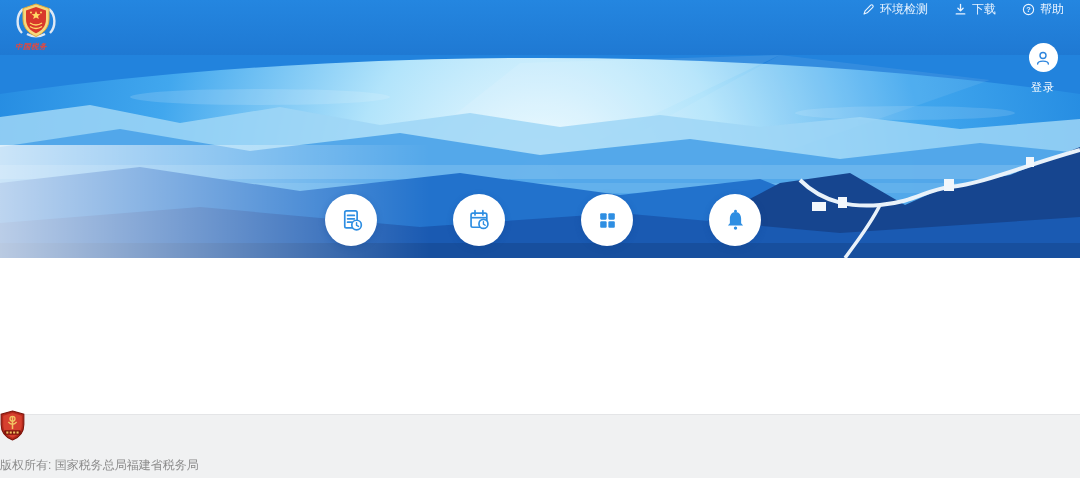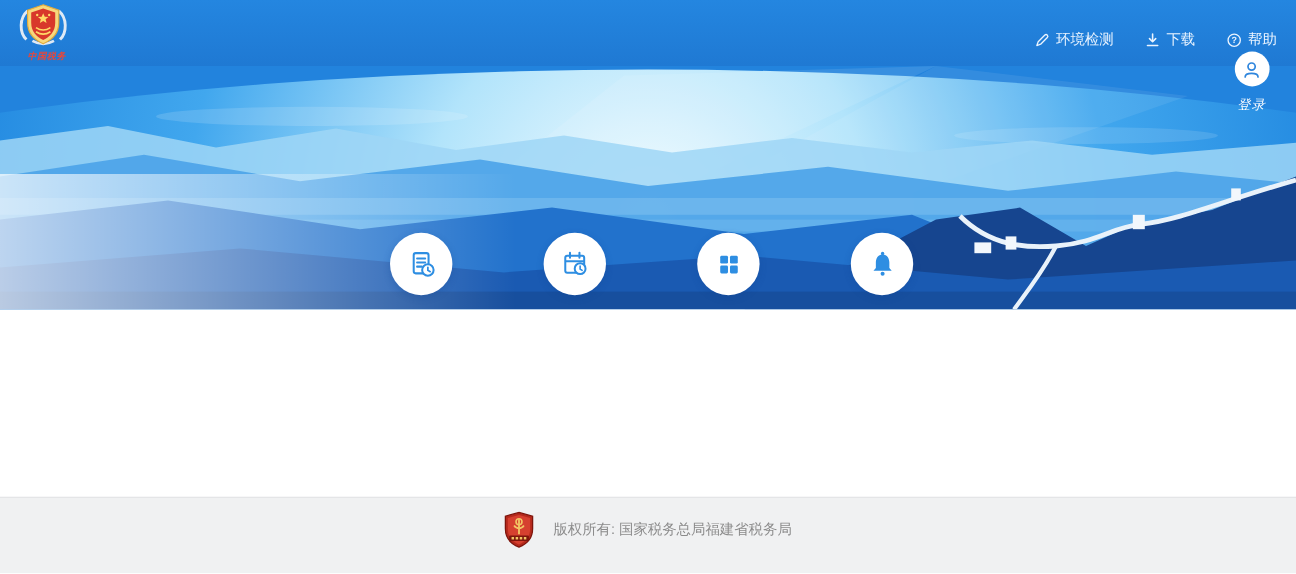--- a/index.html
+++ b/index.html
@@ -3,46 +3,46 @@
 <meta charset="utf-8">
 <style>
   * { margin:0; padding:0; box-sizing:border-box; }
   body { background:#ffffff; font-family:"Liberation Sans", sans-serif; }
   .page { position:relative; width:1080px; height:478px; overflow:hidden; background:#fff; }
 
   
   .header { position:absolute; left:0; top:0; width:100%; height:55px;
             background:linear-gradient(180deg,#2486e0,#1f79d3); display:flex; align-items:center; z-index:5; }
   .logo-wrap { position:relative; margin-left:14px; width:48px; height:52px; cursor:pointer; }
-  .logo-sub { position:absolute; left:1px; bottom:2px; width:48px; text-align:center;
+  .logo-sub { position:absolute; left:1px; bottom:2px; width:48px; text-align:left;
               font-size:7.5px; font-weight:bold; color:#e8473a; letter-spacing:0.5px; font-style:italic; }
   .page-title { margin-left:12px; font-size:17.5px; font-weight:bold; color:#ffffff; letter-spacing:1px; }
-  .header-nav { position:absolute; right:16px; top:25px; display:flex; gap:26px; align-items:flex-end; }
+  .header-nav { position:absolute; right:16px; top:1px; display:flex; gap:26px; align-items:flex-end; }
   .header-link { display:flex; align-items:center; gap:5px; color:#eaf4ff; font-size:12px; cursor:pointer; }
 
   
   .hero { position:absolute; left:0; top:55px; width:1080px; height:203px; overflow:hidden; }
   .hero-bg { position:absolute; left:0; top:0; width:100%; height:100%; display:block; }
   .quick-item { position:absolute; top:139px; width:104px; text-align:center; cursor:pointer; z-index:3; }
   .q-circle { width:52px; height:52px; margin:0 auto; background:#ffffff; border-radius:50%;
               display:flex; align-items:center; justify-content:center;
               box-shadow:0 2px 6px rgba(15,70,150,.30); }
-  .login { position:absolute; left:1016px; top:43px; width:54px; text-align:center; z-index:6; cursor:pointer;font-style:italic; }
+  .login { position:absolute; left:1016px; top:43px; width:54px; text-align:center; z-index:6; cursor:pointer; }
   .login-circle { width:29px; height:29px; margin:0 auto; background:#ffffff; border-radius:50%;
                   display:flex; align-items:center; justify-content:center; }
   .login-label { margin-top:8px; font-size:11px; color:#ffffff; letter-spacing:1px; }
 
   
   .cards-section { position:absolute; left:0; top:258px; width:100%; height:156px; background:#ffffff; }
 
   
   .footer { position:absolute; left:0; top:414px; width:100%; height:64px; background:#f0f1f2;
             border-top:1px solid #e4e5e7; }
-  .footer-inner { display:flex; align-items:center; justify-content:center; gap:16px;
-                  height:100%; transform:translateY(-5px); }
+  .footer-inner { display:flex; justify-content:center; gap:16px;
+                  height:100%; transform:translateY(-5px);flex-direction:column; }
   .footer-text { font-size:12px; color:#8b8b8b; line-height:17px; }
   svg { display:block; }
 </style>
 </head>
 <body>
 
 <div class="page">
 
   <div class="header">
     <div class="logo-wrap">

